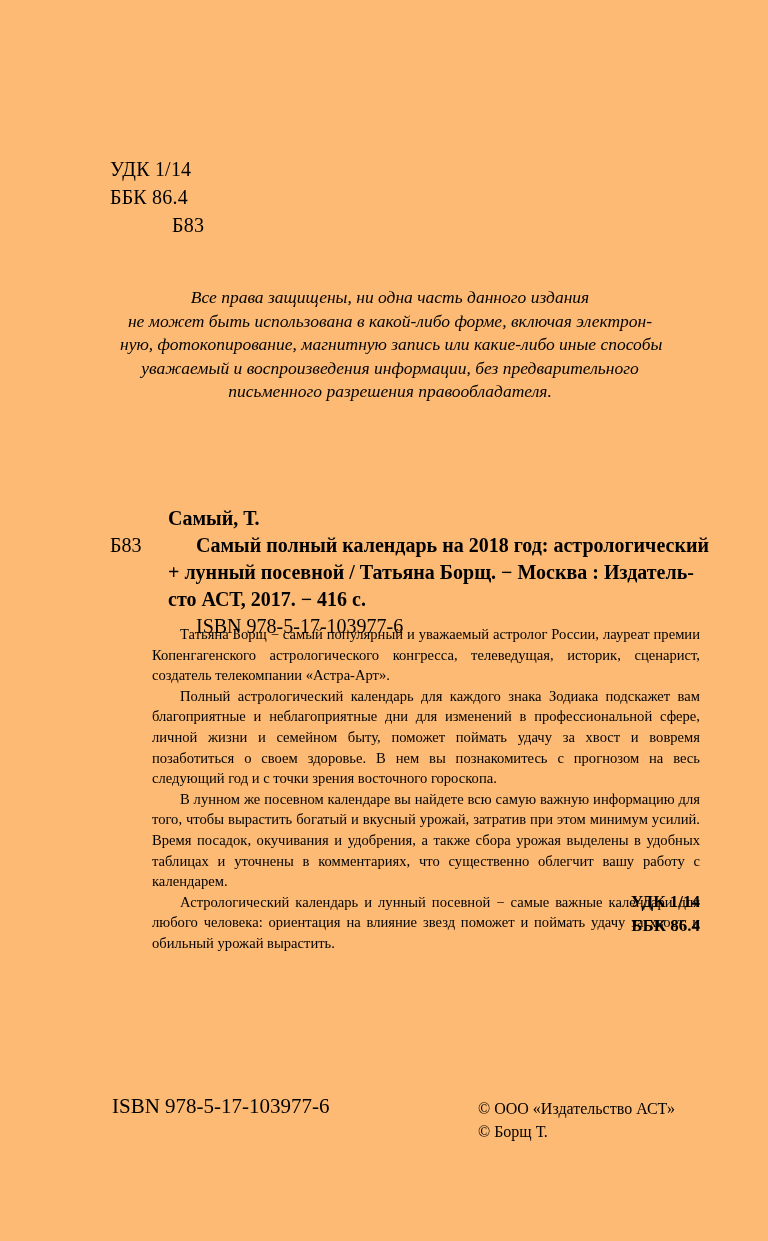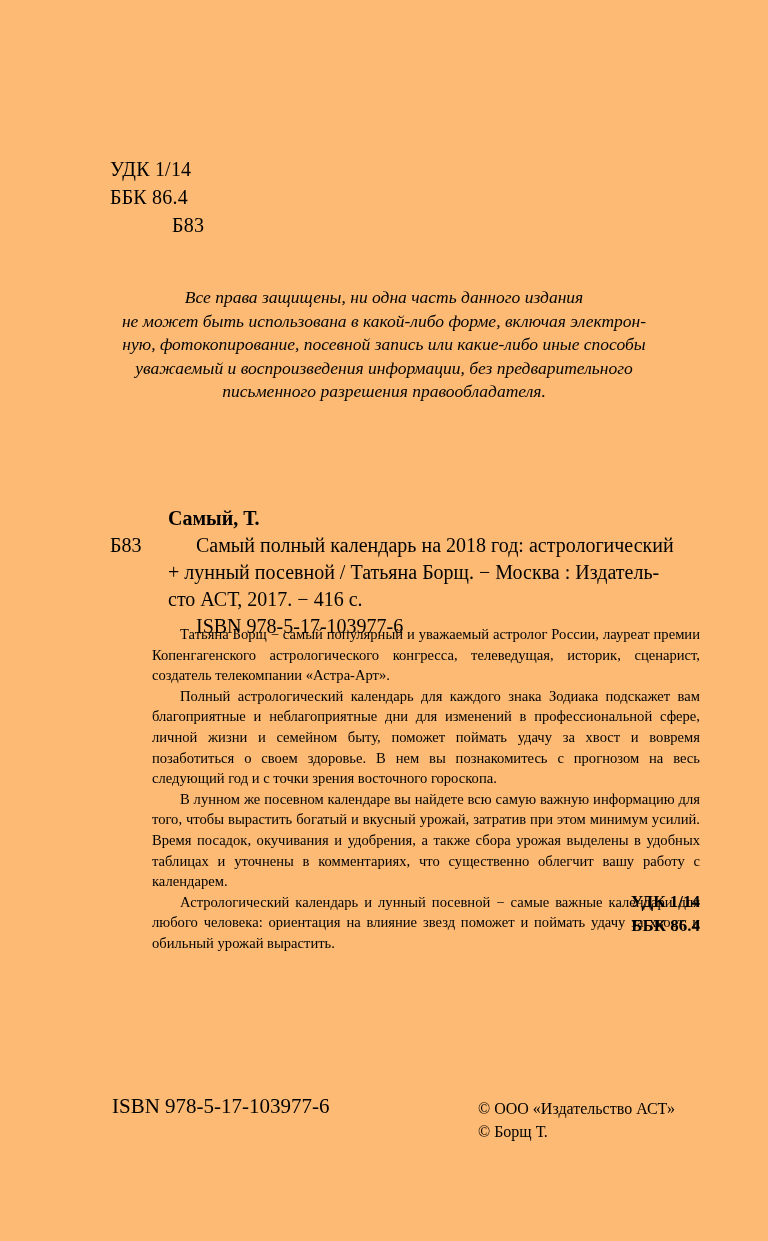--- a/index.html
+++ b/index.html
@@ -34,21 +34,21 @@
   .class-block .line {
     white-space: pre;
   }
   .class-block .line.authormark {
     padding-left: 62px;
   }
 
   
   .rights {
     position: absolute;
-    left: 114px;
+    left: 120px;
     top: 286px;
     width: 540px;
     text-align: center;
     font-style: italic;
     font-size: 17.5px;
     line-height: 23.5px;
   }
   .rights .rline {
     white-space: pre;
   }
@@ -72,20 +72,21 @@
     padding-left: 58px;
   }
   .biblio .shelfmark {
     position: absolute;
     left: 0;
     top: 0;
     white-space: pre;
   }
   .biblio .rec-line {
     white-space: pre;
+    font-weight: bold;
   }
   .biblio .rec-line.first {
     padding-left: 28px;
   }
   .biblio .isbn-line {
     padding-left: 28px;
     white-space: pre;
   }
 
   
@@ -145,21 +146,21 @@
 
   <div class="class-block">
     <div class="line">УДК 1/14</div>
     <div class="line">ББК 86.4</div>
     <div class="line authormark">Б83</div>
   </div>
 
   <div class="rights">
     <div class="rline">Все права защищены, ни одна часть данного издания</div>
     <div class="rline">не может быть использована в какой-либо форме, включая электрон-</div>
-    <div class="rline">ную, фотокопирование, посевной запись или какие-либо иные способы</div>
+    <div class="rline">ную, фотокопирование, магнитную запись или какие-либо иные способы</div>
     <div class="rline">уважаемый и воспроизведения информации, без предварительного</div>
     <div class="rline">письменного разрешения правообладателя.</div>
   </div>
 
   <div class="biblio">
     <div class="author">Самый, Т.</div>
     <div class="record">
       <span class="shelfmark">Б83</span>
       <div class="rec-line first">Самый полный календарь на 2018 год: астрологический</div>
       <div class="rec-line">+ лунный посевной / Татьяна Борщ. − Москва : Издатель-</div>

